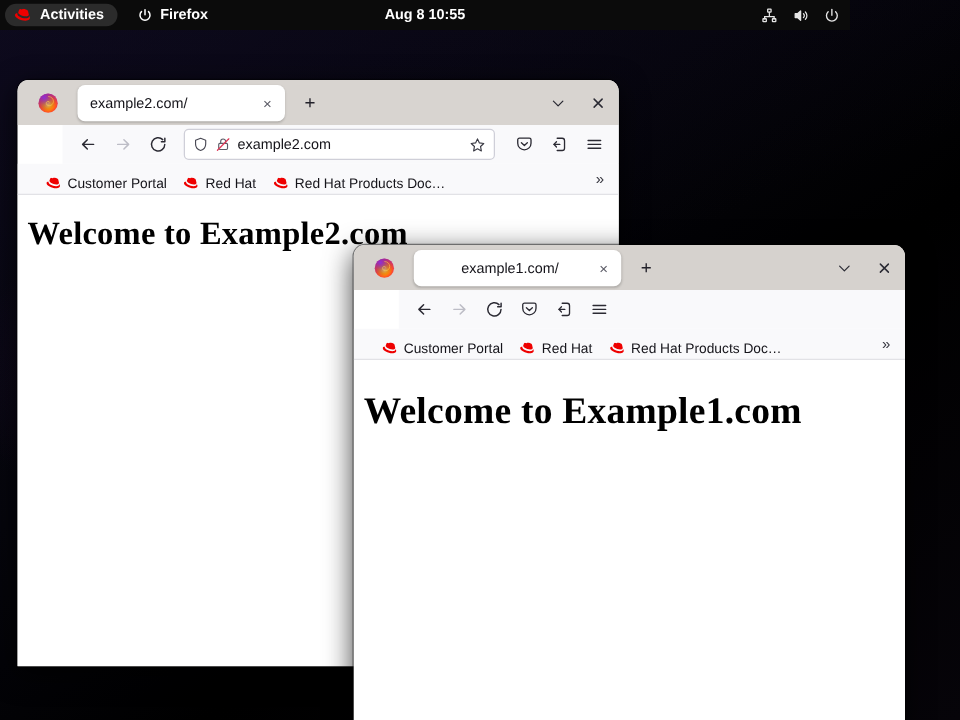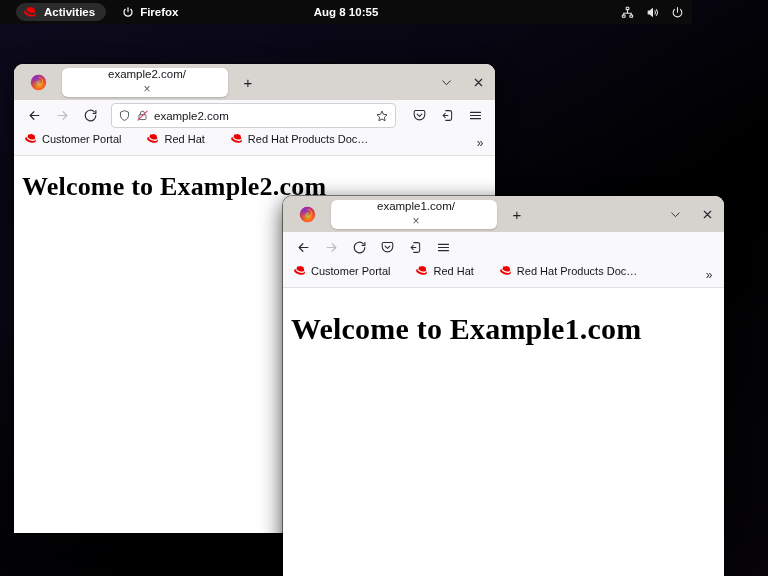--- a/index.html
+++ b/index.html
@@ -33,21 +33,20 @@
 
   
   #topbar {
     position: absolute; left: 0; top: 0;
     width: 680px; height: 24px;
     background: #0b0b0b;
     display: flex; align-items: center;
     color: #ffffff;
     font-size: 11.5px;
     z-index: 50;
-    padding-left: 12px;
   }
   .tb-left { display: flex; align-items: center; gap: 0px; padding-left: 4px; }
   .activities {
     display: flex; align-items: center; gap: 6px;
     background: #2b2b2b;
     border-radius: 11px;
     padding: 3px 11px 3px 8px;
     font-weight: bold;
     color: #fff;
   }
@@ -105,21 +104,20 @@
   .tab {
     height: 29px;
     margin-bottom: 3px;
     background: #ffffff;
     border-radius: 6px;
     display: flex; align-items: center;
     padding: 0 6px 0 10px;
     box-shadow: 0 1px 2px rgba(0,0,0,0.18);
     min-width: 150px;
     max-width: 166px;
-    flex-direction: column;
   }
   .tab-title {
     flex: 1;
     font-size: 11.5px;
     color: #15141a;
     white-space: nowrap; overflow: hidden; text-overflow: ellipsis;
   }
   .tab-close {
     width: 16px; height: 16px;
     display: flex; align-items: center; justify-content: center;
@@ -146,20 +144,21 @@
   }
 
   
   .navbar {
     height: 31px;
     background: #f9f9fb;
     display: flex; align-items: center;
     padding: 0 7px;
     gap: 2px;
     flex: 0 0 31px;
+    margin-left: 36px;
   }
   .navbtn {
     width: 26px; height: 26px;
     display: flex; align-items: center; justify-content: center;
     border-radius: 4px;
     color: #2b2a33;
   }
   .navbtn.disabled { color: #bdbdc6; }
 
   .urlbar {
@@ -179,23 +178,23 @@
     color: #15141a;
     white-space: nowrap; overflow: hidden;
   }
   .urlbar .ico { display: flex; align-items: center; }
 
   
   .bookmarks {
     height: 24px;
     background: #f9f9fb;
     border-bottom: 1px solid #e2e2e6;
-    display: flex; align-items: flex-start;
-    padding: 0 6px;
-    gap: 16px;
+    display: flex; align-items: flex-end;
+    padding: 0 18px;
+    gap: 4px;
     flex: 0 0 24px;
     position: relative;
   }
   .bm {
     display: flex; align-items: center; gap: 4px;
     padding: 2px 5px;
     border-radius: 3px;
     font-size: 11px;
     color: #15141a;
     white-space: nowrap;

